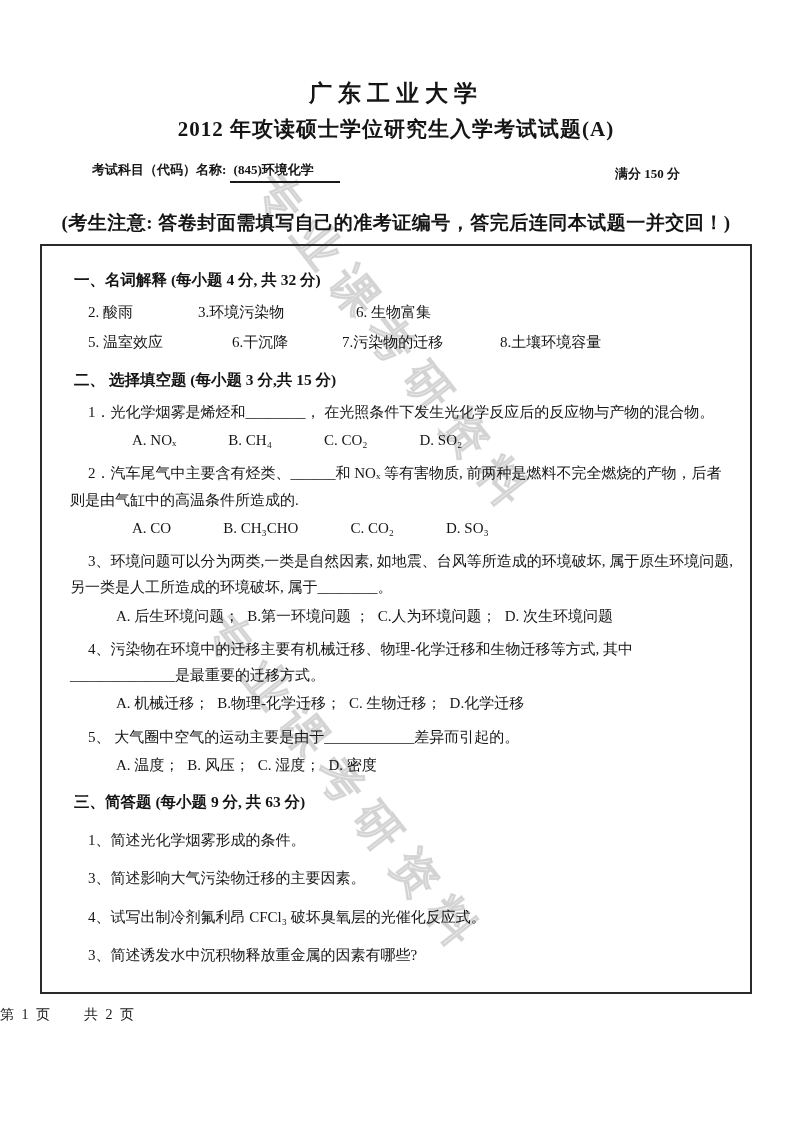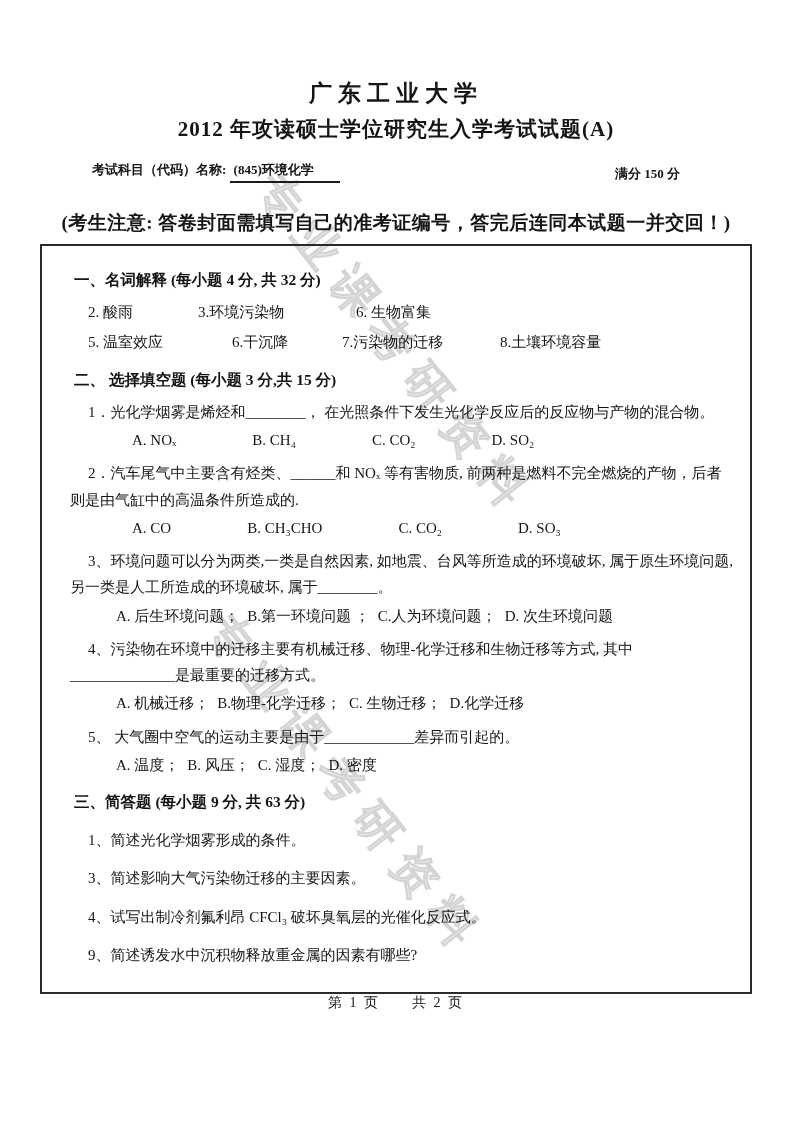--- a/index.html
+++ b/index.html
@@ -91,41 +91,41 @@
   .terms-row .t1 { width: 144px; }
   .terms-row .t2 { width: 110px; }
   .terms-row .t3 { width: 158px; }
   .terms-row .t4 { flex: 1; }
   .question {
     text-indent: 18px;
     margin: 0 0 2px 0;
   }
   .options {
     display: flex;
-    gap: 76px;
+    gap: 52px;
     padding-left: 62px;
     margin: 0 0 7px 0;
   }
   .options-tight {
     display: flex;
     gap: 8px;
     padding-left: 46px;
     margin: 0 0 7px 0;
   }
   .sq-item {
     text-indent: 18px;
     margin: 12px 0;
   }
 
   
   .page-footer {
     position: relative;
     z-index: 2;
-    text-align: center;
     font-size: 14px;
+    margin-top: 12px;
     letter-spacing: 2px;
   }
 </style>
 </head>
 <body>
 
 <div class="page">
 
   <div class="watermark wm1">专业课考研资料</div>
   <div class="watermark wm2">专业课考研资料</div>
@@ -197,19 +197,19 @@
       <span>A. 温度；</span>
       <span>B. 风压；</span>
       <span>C. 湿度；</span>
       <span>D. 密度</span>
     </div>
 
     <div class="section-title">三、简答题 (每小题 9 分, 共 63 分)</div>
     <p class="sq-item">1、简述光化学烟雾形成的条件。</p>
     <p class="sq-item">3、简述影响大气污染物迁移的主要因素。</p>
     <p class="sq-item">4、试写出制冷剂氟利昂 CFCl₃ 破坏臭氧层的光催化反应式。</p>
-    <p class="sq-item">9、简述诱发水中沉积物释放重金属的因素有哪些?</p>
+    <p class="sq-item">3、简述诱发水中沉积物释放重金属的因素有哪些?</p>
 
   </div>
 
   <div class="page-footer">第 1 页　　共 2 页</div>
 
 </div>
 
 </body></html>

